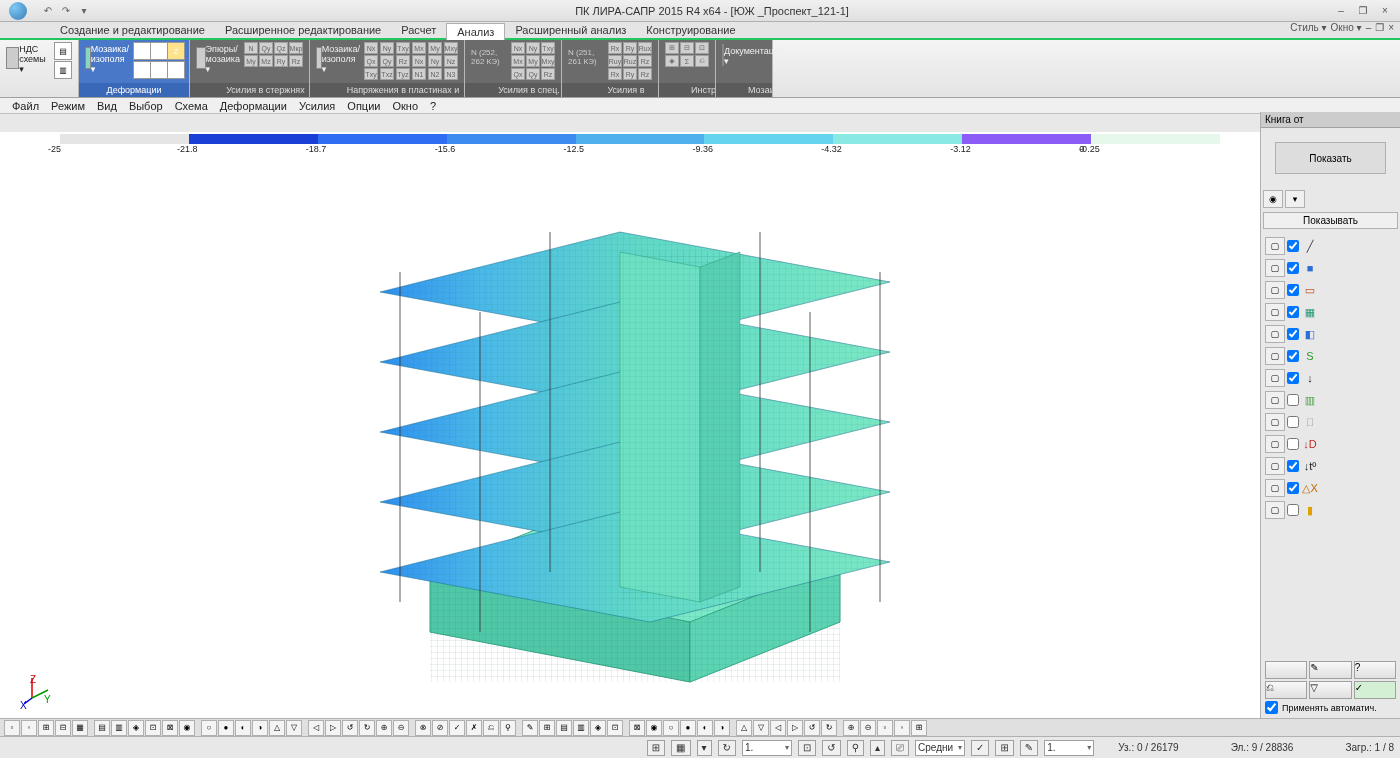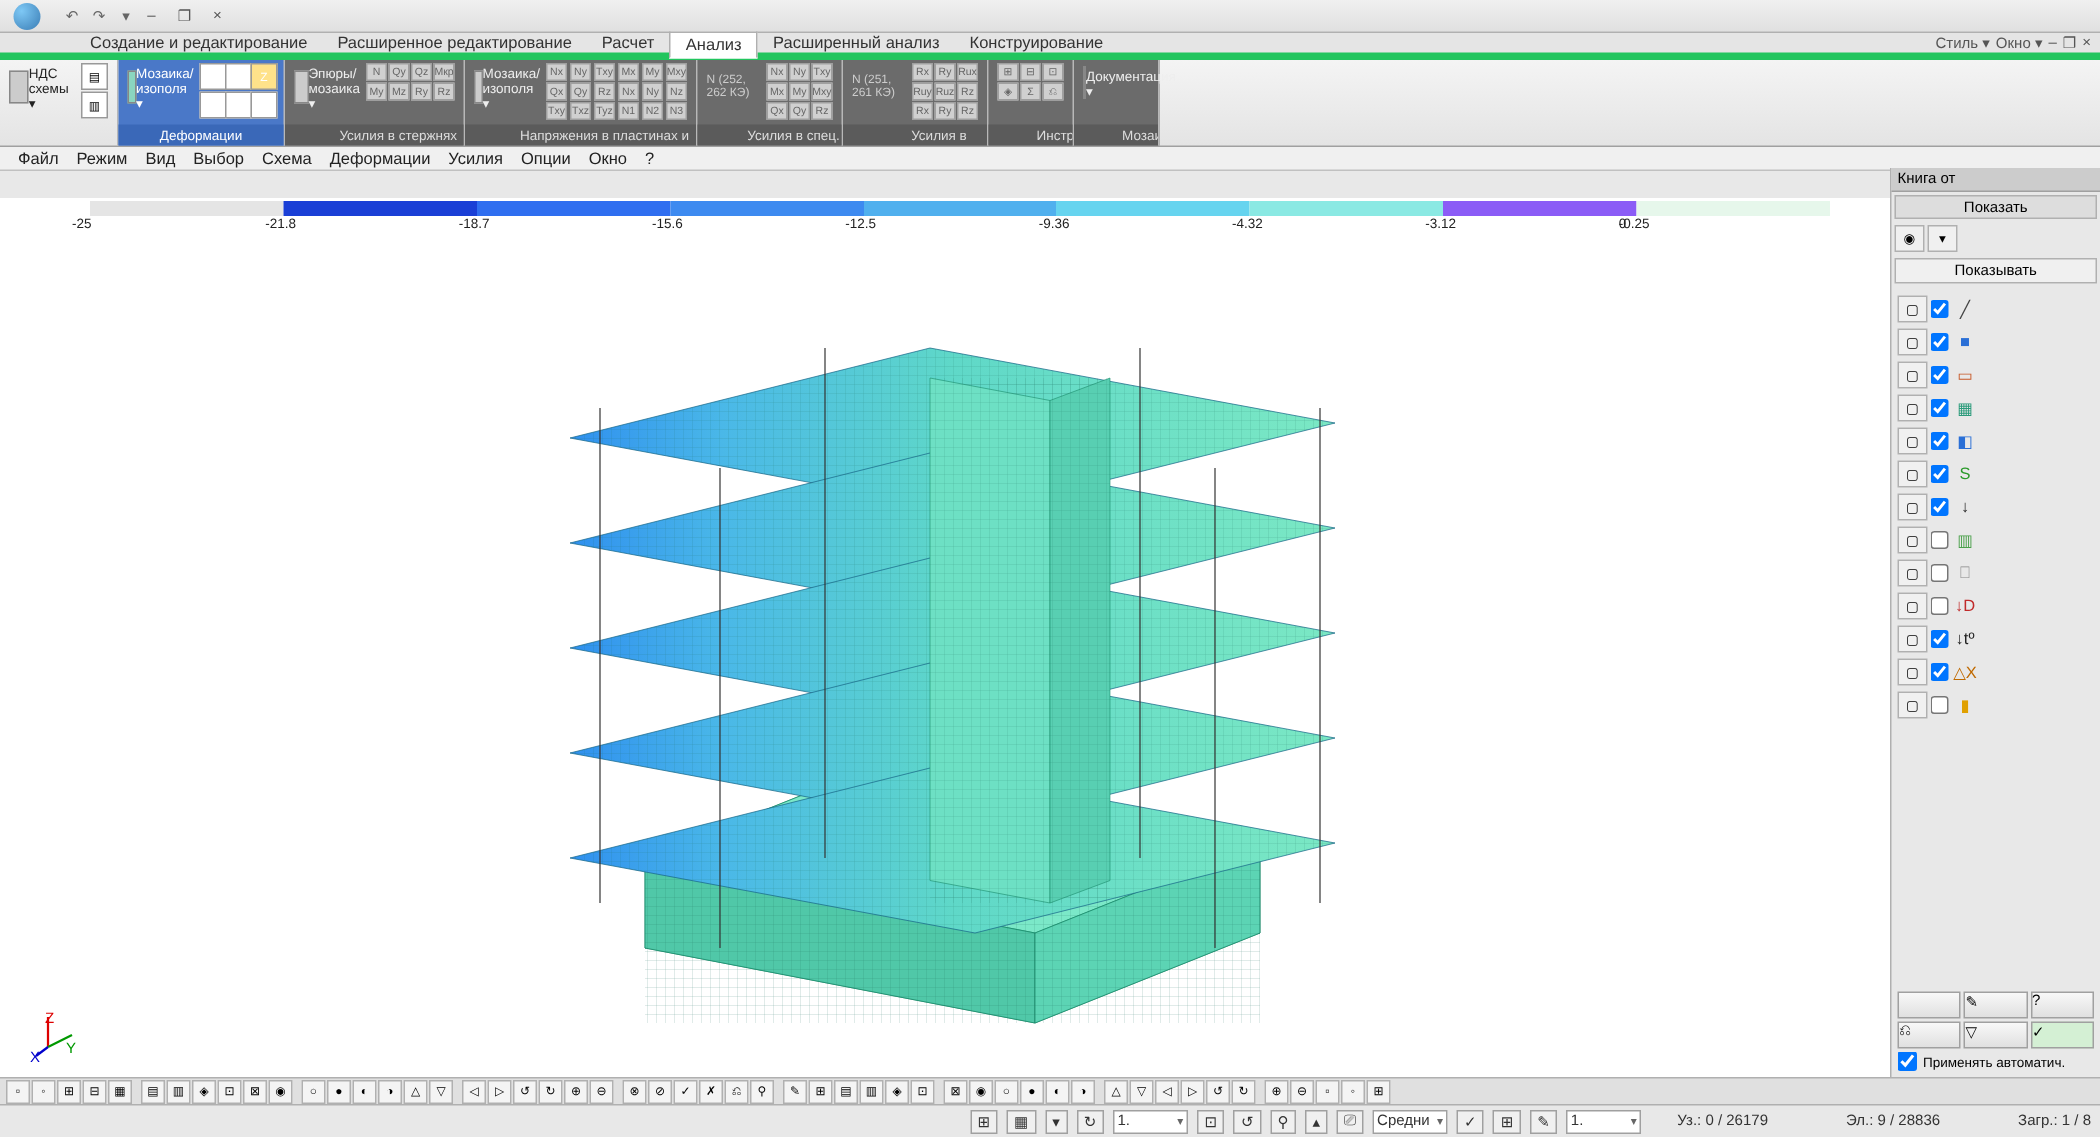--- a/index.html
+++ b/index.html
@@ -9,21 +9,21 @@
 .title-bar { height:22px; background:linear-gradient(#f0f0f0,#e0e0e0); display:flex; align-items:center; border-bottom:1px solid #b0b0b0; }
 .app-logo { width:36px; height:22px; display:flex; align-items:center; justify-content:center; }
 .app-logo-img { width:18px; height:18px; border-radius:50%; background:radial-gradient(circle at 30% 30%,#7ec8f5,#3a7db5); }
 .qat { display:flex; gap:2px; margin-left:4px; }
 .qat-btn { width:16px; height:16px; display:flex; align-items:center; justify-content:center; color:#666; font-size:10px; cursor:default; }
 .title-text { flex:1; text-align:center; font-size:11px; color:#333; }
 .win-ctrl { display:flex; gap:4px; margin-right:6px; }
 .win-btn { width:18px; height:14px; display:flex; align-items:center; justify-content:center; font-size:10px; color:#555; }
 
 
-.ribbon-tabs { height:18px; background:#e5e5e5; display:flex; align-items:center; padding-left:50px; border-bottom:5px solid #22c55e; }
+.ribbon-tabs { height:18px; background:#e5e5e5; display:flex; align-items:flex-start; padding-left:50px; border-bottom:2px solid #22c55e; }
 .ribbon-tab { padding:2px 10px; font-size:11px; color:#333; cursor:default; }
 .ribbon-tab.active { background:#fff; border:1px solid #b0b0b0; border-bottom:1px solid #fff; position:relative; bottom:-1px; }
 .ribbon-right { margin-left:auto; margin-right:6px; display:flex; align-items:center; gap:4px; color:#555; }
 .ribbon-right span { font-size:10px; }
 
 
 .ribbon { height:58px; background:linear-gradient(#f4f4f4,#e4e4e4); border-bottom:1px solid #a0a0a0; display:flex; }
 .rib-group { border-right:1px solid #b8b8b8; padding:2px 6px 0 6px; display:flex; flex-direction:column; align-items:center; position:relative; height:100%; }
 .rib-group.dark { background:#6b6b6b; color:#eee; }
 .rib-group.blue { background:#4a78c8; color:#fff; }
@@ -59,21 +59,21 @@
 .axis3d .x { color:#00c; position:absolute; top:2px; left:-4px; }
 .axis3d svg { position:absolute; top:-22px; left:0; }
 
 
 .model { position:absolute; left:360px; top:40px; width:540px; height:540px; }
 .model svg { width:100%; height:100%; }
 
 
 .right-panel { position:absolute; top:112px; right:0; width:140px; bottom:40px; background:#e8e8e8; border-left:1px solid #b0b0b0; font-size:10px; }
 .panel-header { height:16px; background:#ccc; border-bottom:1px solid #a0a0a0; padding-left:4px; display:flex; align-items:center; }
-.panel-tab { height:16px; background:#ddd; border:1px solid #b0b0b0; margin:2px; font-size:10px; display:flex; align-items:center; justify-content:center;text-align:center; }
+.panel-tab { height:32px; background:#ddd; border:1px solid #b0b0b0; margin:14px; font-size:10px; display:flex; align-items:center; justify-content:center;text-align:center; }
 .panel-body { padding:4px; }
 .panel-row { display:flex; align-items:center; height:22px; gap:2px; }
 .panel-ico { width:20px; height:18px; background:#f0f0f0; border:1px solid #b0b0b0; display:flex; align-items:center; justify-content:center; font-size:9px; }
 .panel-chk { width:12px; height:12px; }
 .panel-sym { width:18px; height:16px; display:flex; align-items:center; justify-content:center; color:#333; font-size:11px; }
 .panel-foot { position:absolute; bottom:0; left:0; right:0; padding:4px; }
 .panel-foot-row { display:flex; gap:2px; margin-bottom:2px; }
 .panel-foot-btn { flex:1; height:18px; background:linear-gradient(#f8f8f8,#e0e0e0); border:1px solid #a0a0a0; }
 .panel-foot-chk { display:flex; align-items:center; gap:4px; font-size:9px; }
 
@@ -95,20 +95,21 @@
 
 <div class="title-bar">
   <div class="app-logo">
       <div class="app-logo-img"></div>
     </div>
   <div class="qat">
     <div class="qat-btn">↶</div>
     <div class="qat-btn">↷</div>
     <div class="qat-btn">▾</div>
   </div>
+  <div class="title-text">ПК ЛИРА-САПР  2015 R4 x64 - [ЮЖ _Проспект_121-1]</div>
   <div class="win-ctrl">
     <div class="win-btn">–</div>
     <div class="win-btn">❐</div>
     <div class="win-btn">×</div>
   </div>
 </div>
 
 <div class="ribbon-tabs">
   <div class="ribbon-tab">Создание и редактирование</div>
   <div class="ribbon-tab">Расширенное редактирование</div>

